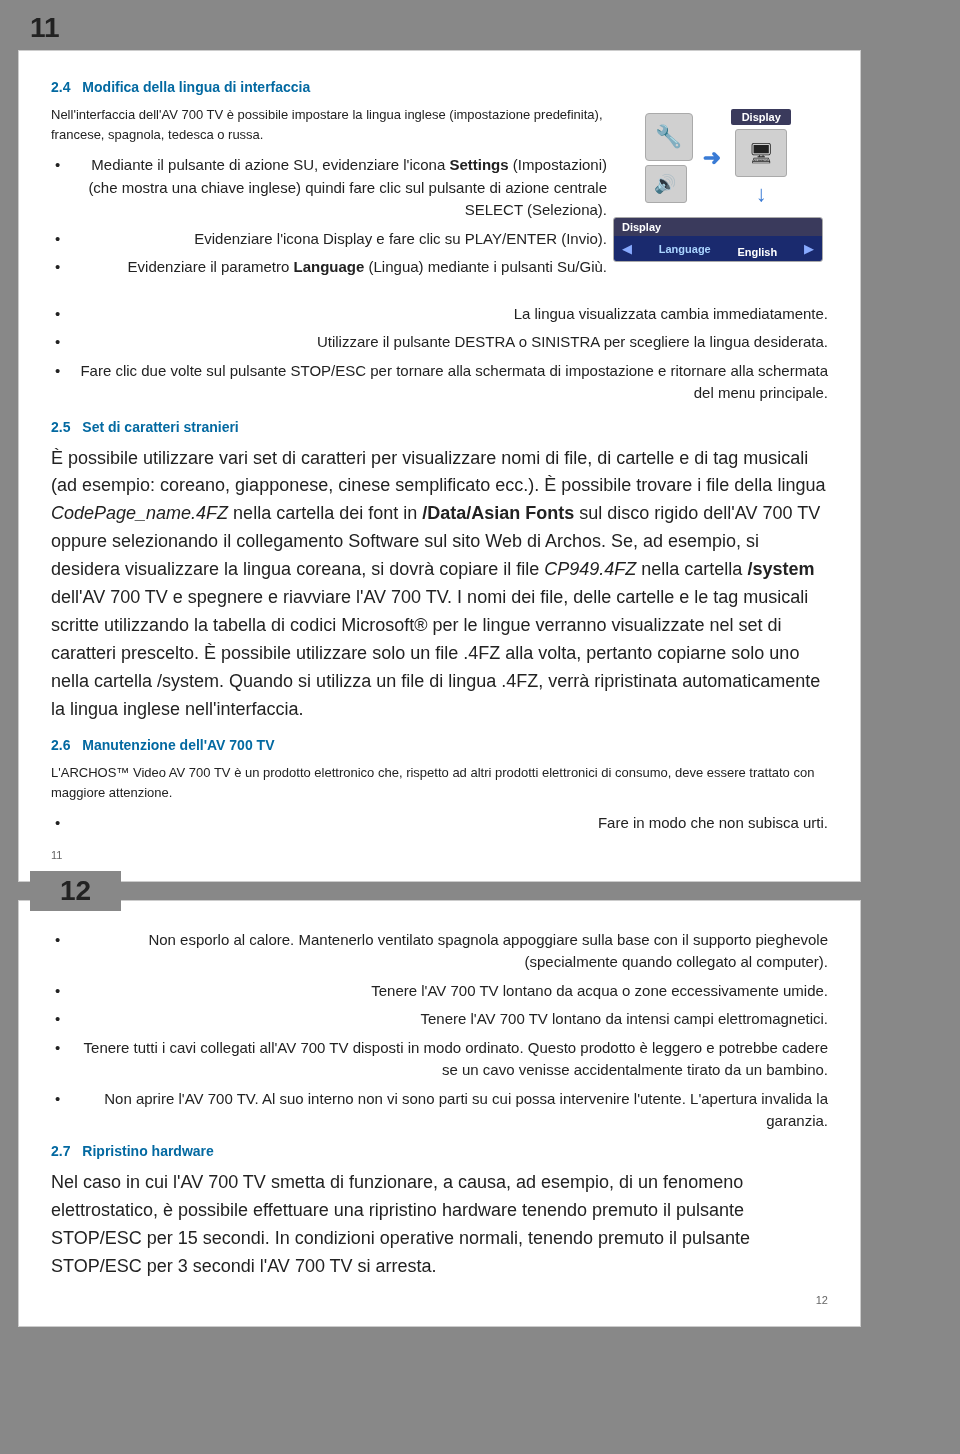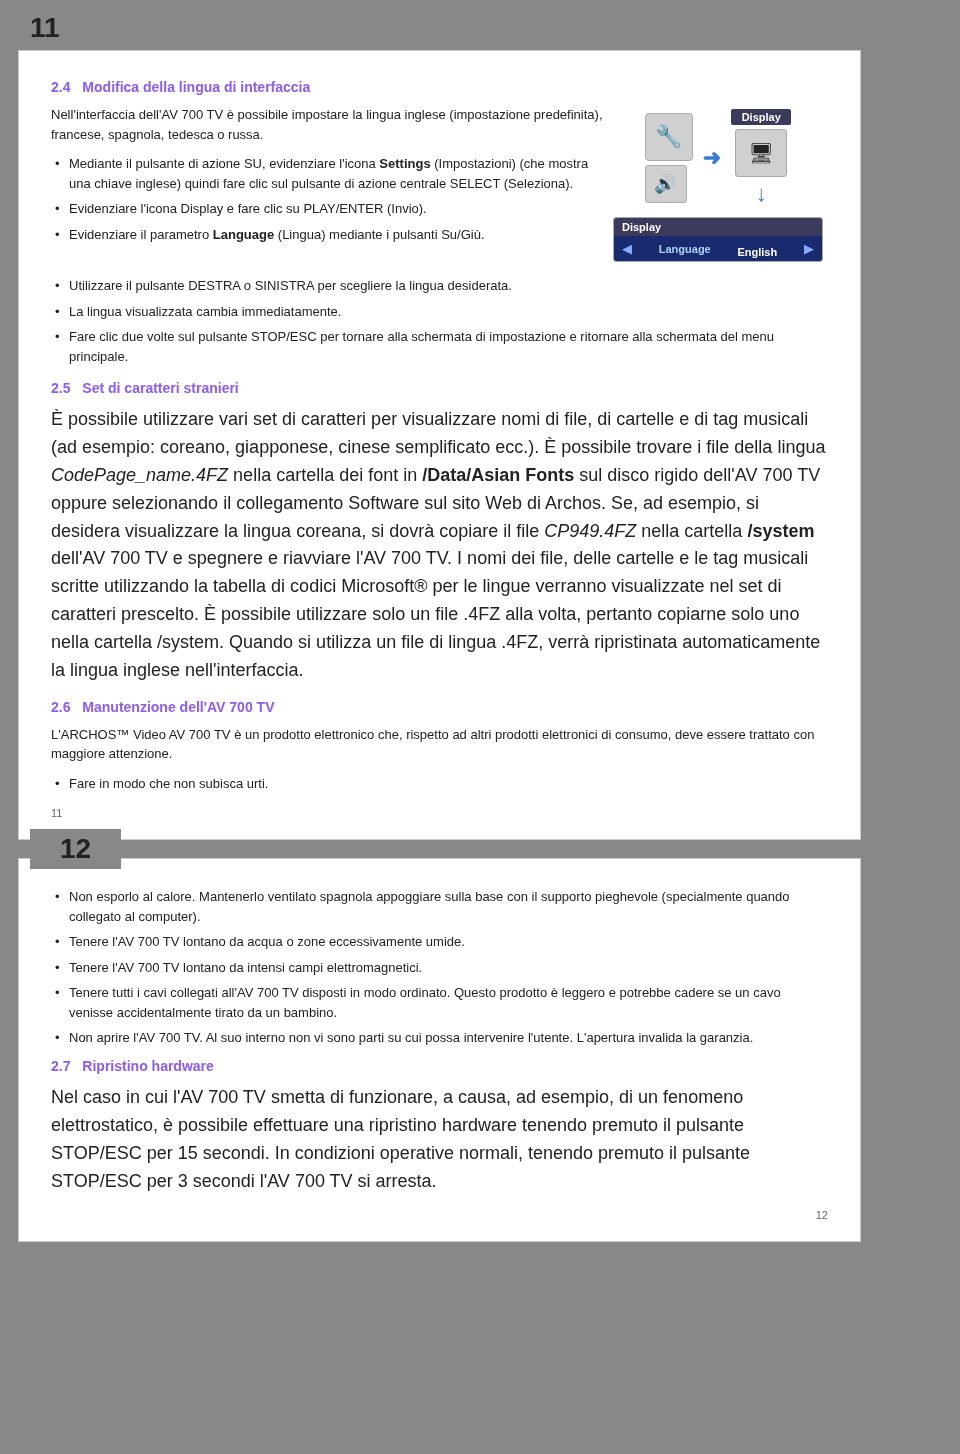--- a/index.html
+++ b/index.html
@@ -27,21 +27,21 @@
     }
 
     .page-content {
       background: #fff;
       margin: 0 18px;
       padding: 28px 32px 20px 32px;
       border: 1px solid #ccc;
     }
 
     .section-title {
-      color: #8b5cf6;
+      color: #0369a1;
       font-size: 14px;
       font-weight: bold;
       margin-bottom: 10px;
       margin-top: 0;
     }
 
     .section-number {
       margin-right: 8px;
     }
 
@@ -58,22 +58,23 @@
     .bullet-list {
       list-style: none;
       padding: 0;
       margin: 0 0 10px 0;
     }
 
     .bullet-list li {
       padding-left: 18px;
       position: relative;
       margin-bottom: 6px;
-      font-size: 13px;
+      font-size: 15px;
       line-height: 1.5;
+      text-align: right;
     }
 
     .bullet-list li::before {
       content: "•";
       position: absolute;
       left: 4px;
       top: 0;
     }
 
     .top-section {
@@ -316,22 +317,22 @@
               <span class="nav-arrows">◀</span>
               <span class="lang-label">Language</span>
               <span class="lang-value">English</span>
               <span class="nav-arrows">▶</span>
             </div>
           </div>
         </div>
       </div>
 
       <ul class="bullet-list">
+        <li>La lingua visualizzata cambia immediatamente.</li>
         <li>Utilizzare il pulsante DESTRA o SINISTRA per scegliere la lingua desiderata.</li>
-        <li>La lingua visualizzata cambia immediatamente.</li>
         <li>Fare clic due volte sul pulsante STOP/ESC per tornare alla schermata di impostazione e ritornare alla schermata del menu principale.</li>
       </ul>
     </div>
 
     <div class="content-block">
       <h2 class="section-title">
         <span class="section-number">2.5</span>
         <span>Set di caratteri stranieri</span>
       </h2>
       <p class="body-text">

